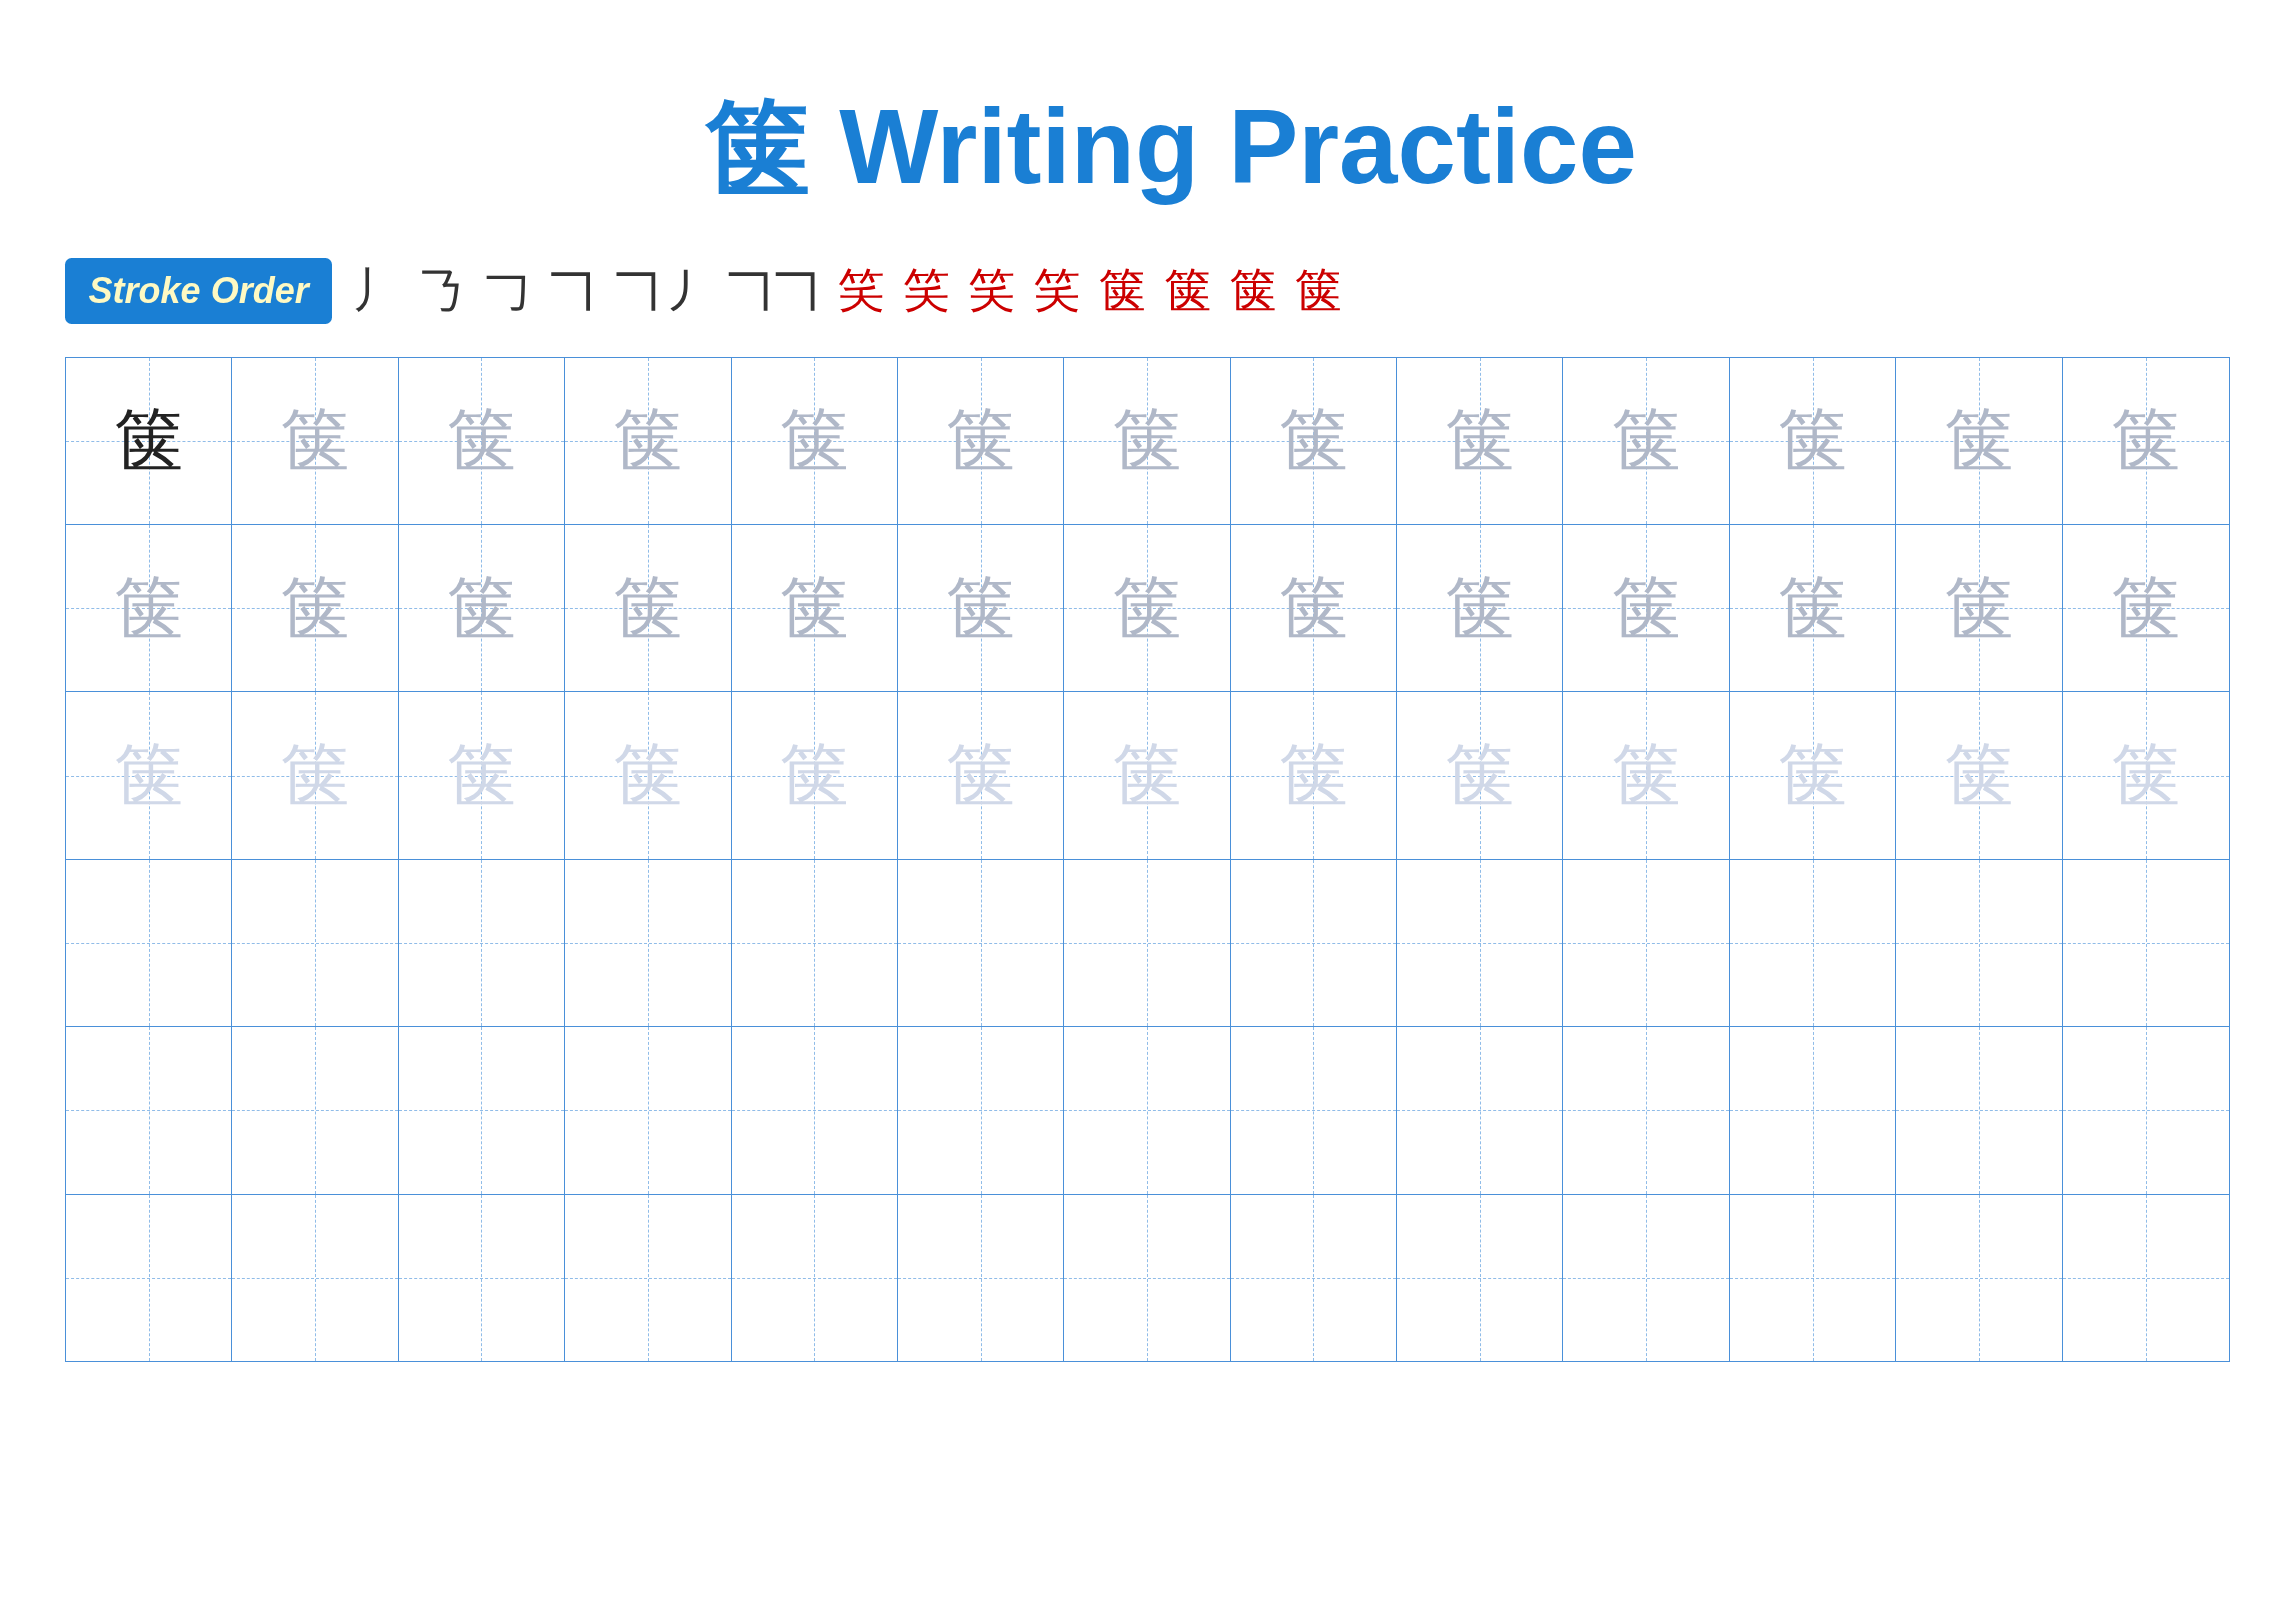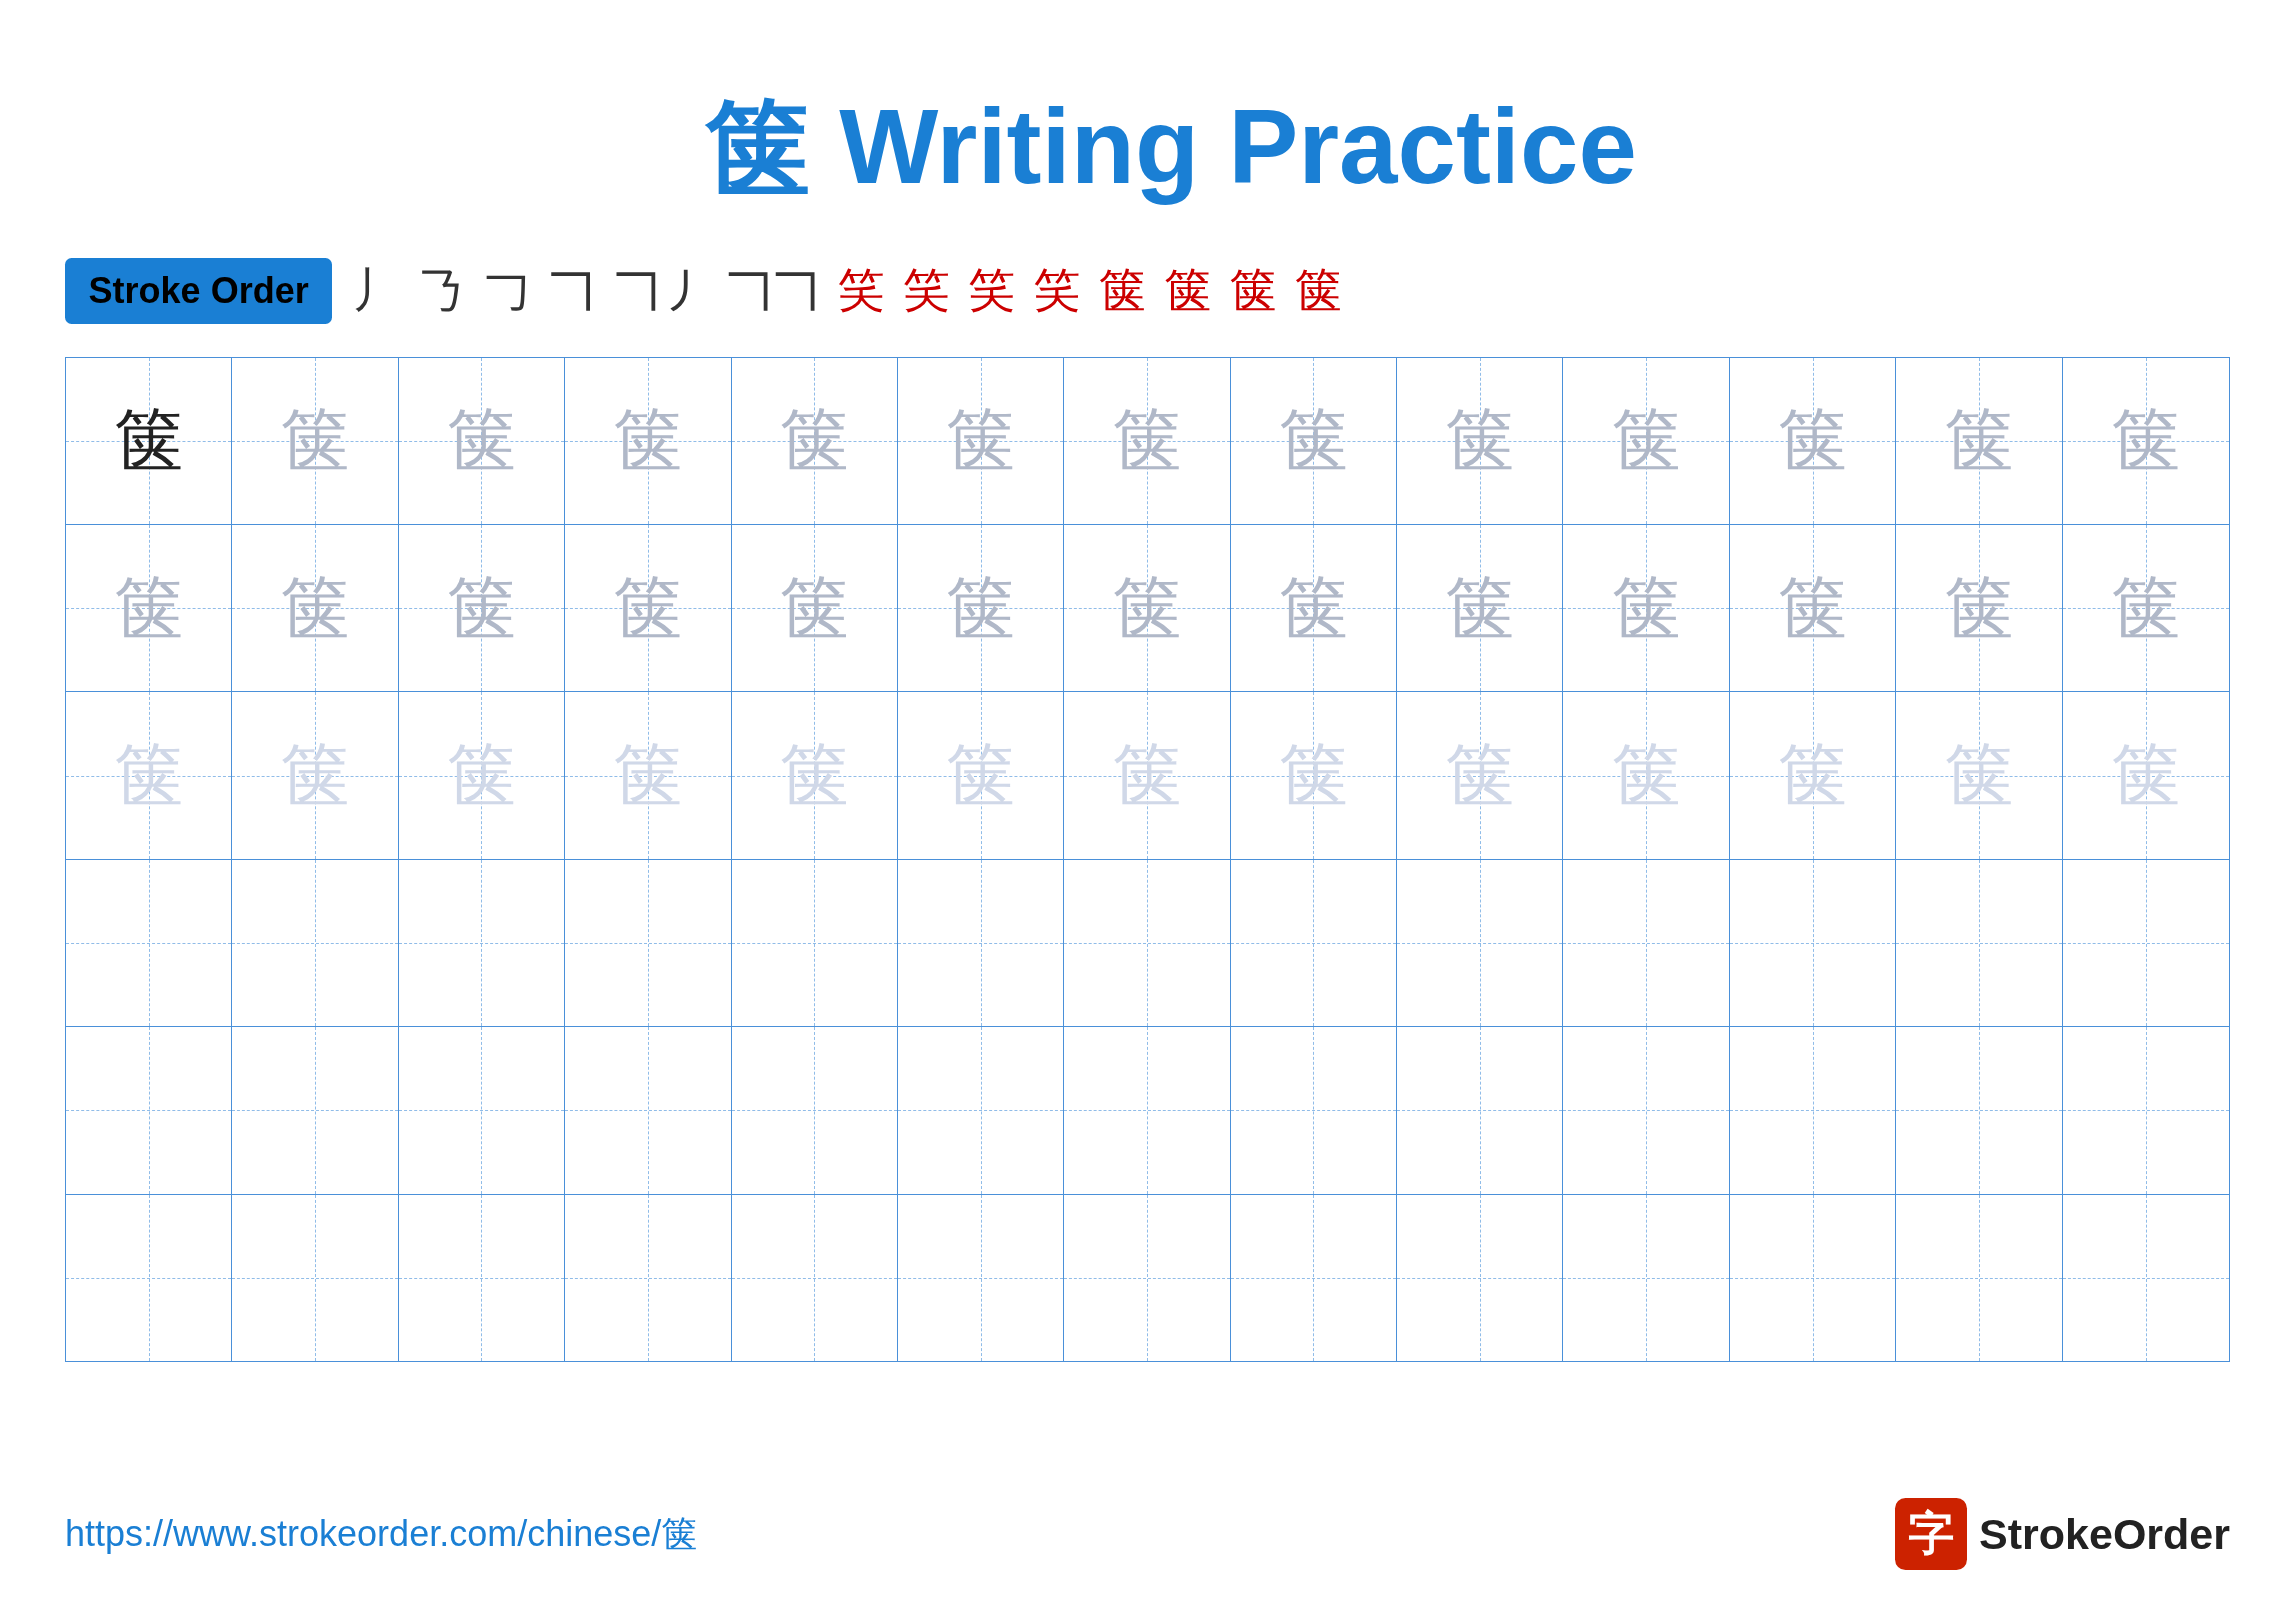--- a/index.html
+++ b/index.html
@@ -38,27 +38,28 @@
 
     
     .stroke-order-row {
       display: flex;
       align-items: center;
       margin-bottom: 33px;
       gap: 19.6px;
     }
     .stroke-order-badge {
       background: #1a7fd4;
-      color: #000000;
+      color: #fef9c3;
       font-size: 36px;
       font-weight: bold;
       padding: 11.8px 23.6px;
       border-radius: 6.5px;
       white-space: nowrap;
       flex-shrink: 0;
+      font-style: italic;
     }
     .stroke-order-steps {
       display: flex;
       align-items: center;
       gap: 18.3px;
       flex-wrap: nowrap;
     }
     .stroke-step {
       font-size: 47px;
       color: #cc0000;
@@ -383,22 +384,15 @@
       <div class="grid-cell"></div>
       <div class="grid-cell"></div>
       <div class="grid-cell"></div>
       <div class="grid-cell"></div>
       <div class="grid-cell"></div>
       <div class="grid-cell"></div>
     </div>
 
   </div>
 
-  <div class="footer">
-    <a class="footer-url">https://www.strokeorder.com/chinese/箧</a>
-    <div class="footer-logo">
-      <div class="footer-logo-icon">字</div>
-      <span class="footer-logo-text">StrokeOrder</span>
-    </div>
-  </div>
 
 </div>
 
 
 </body></html>

